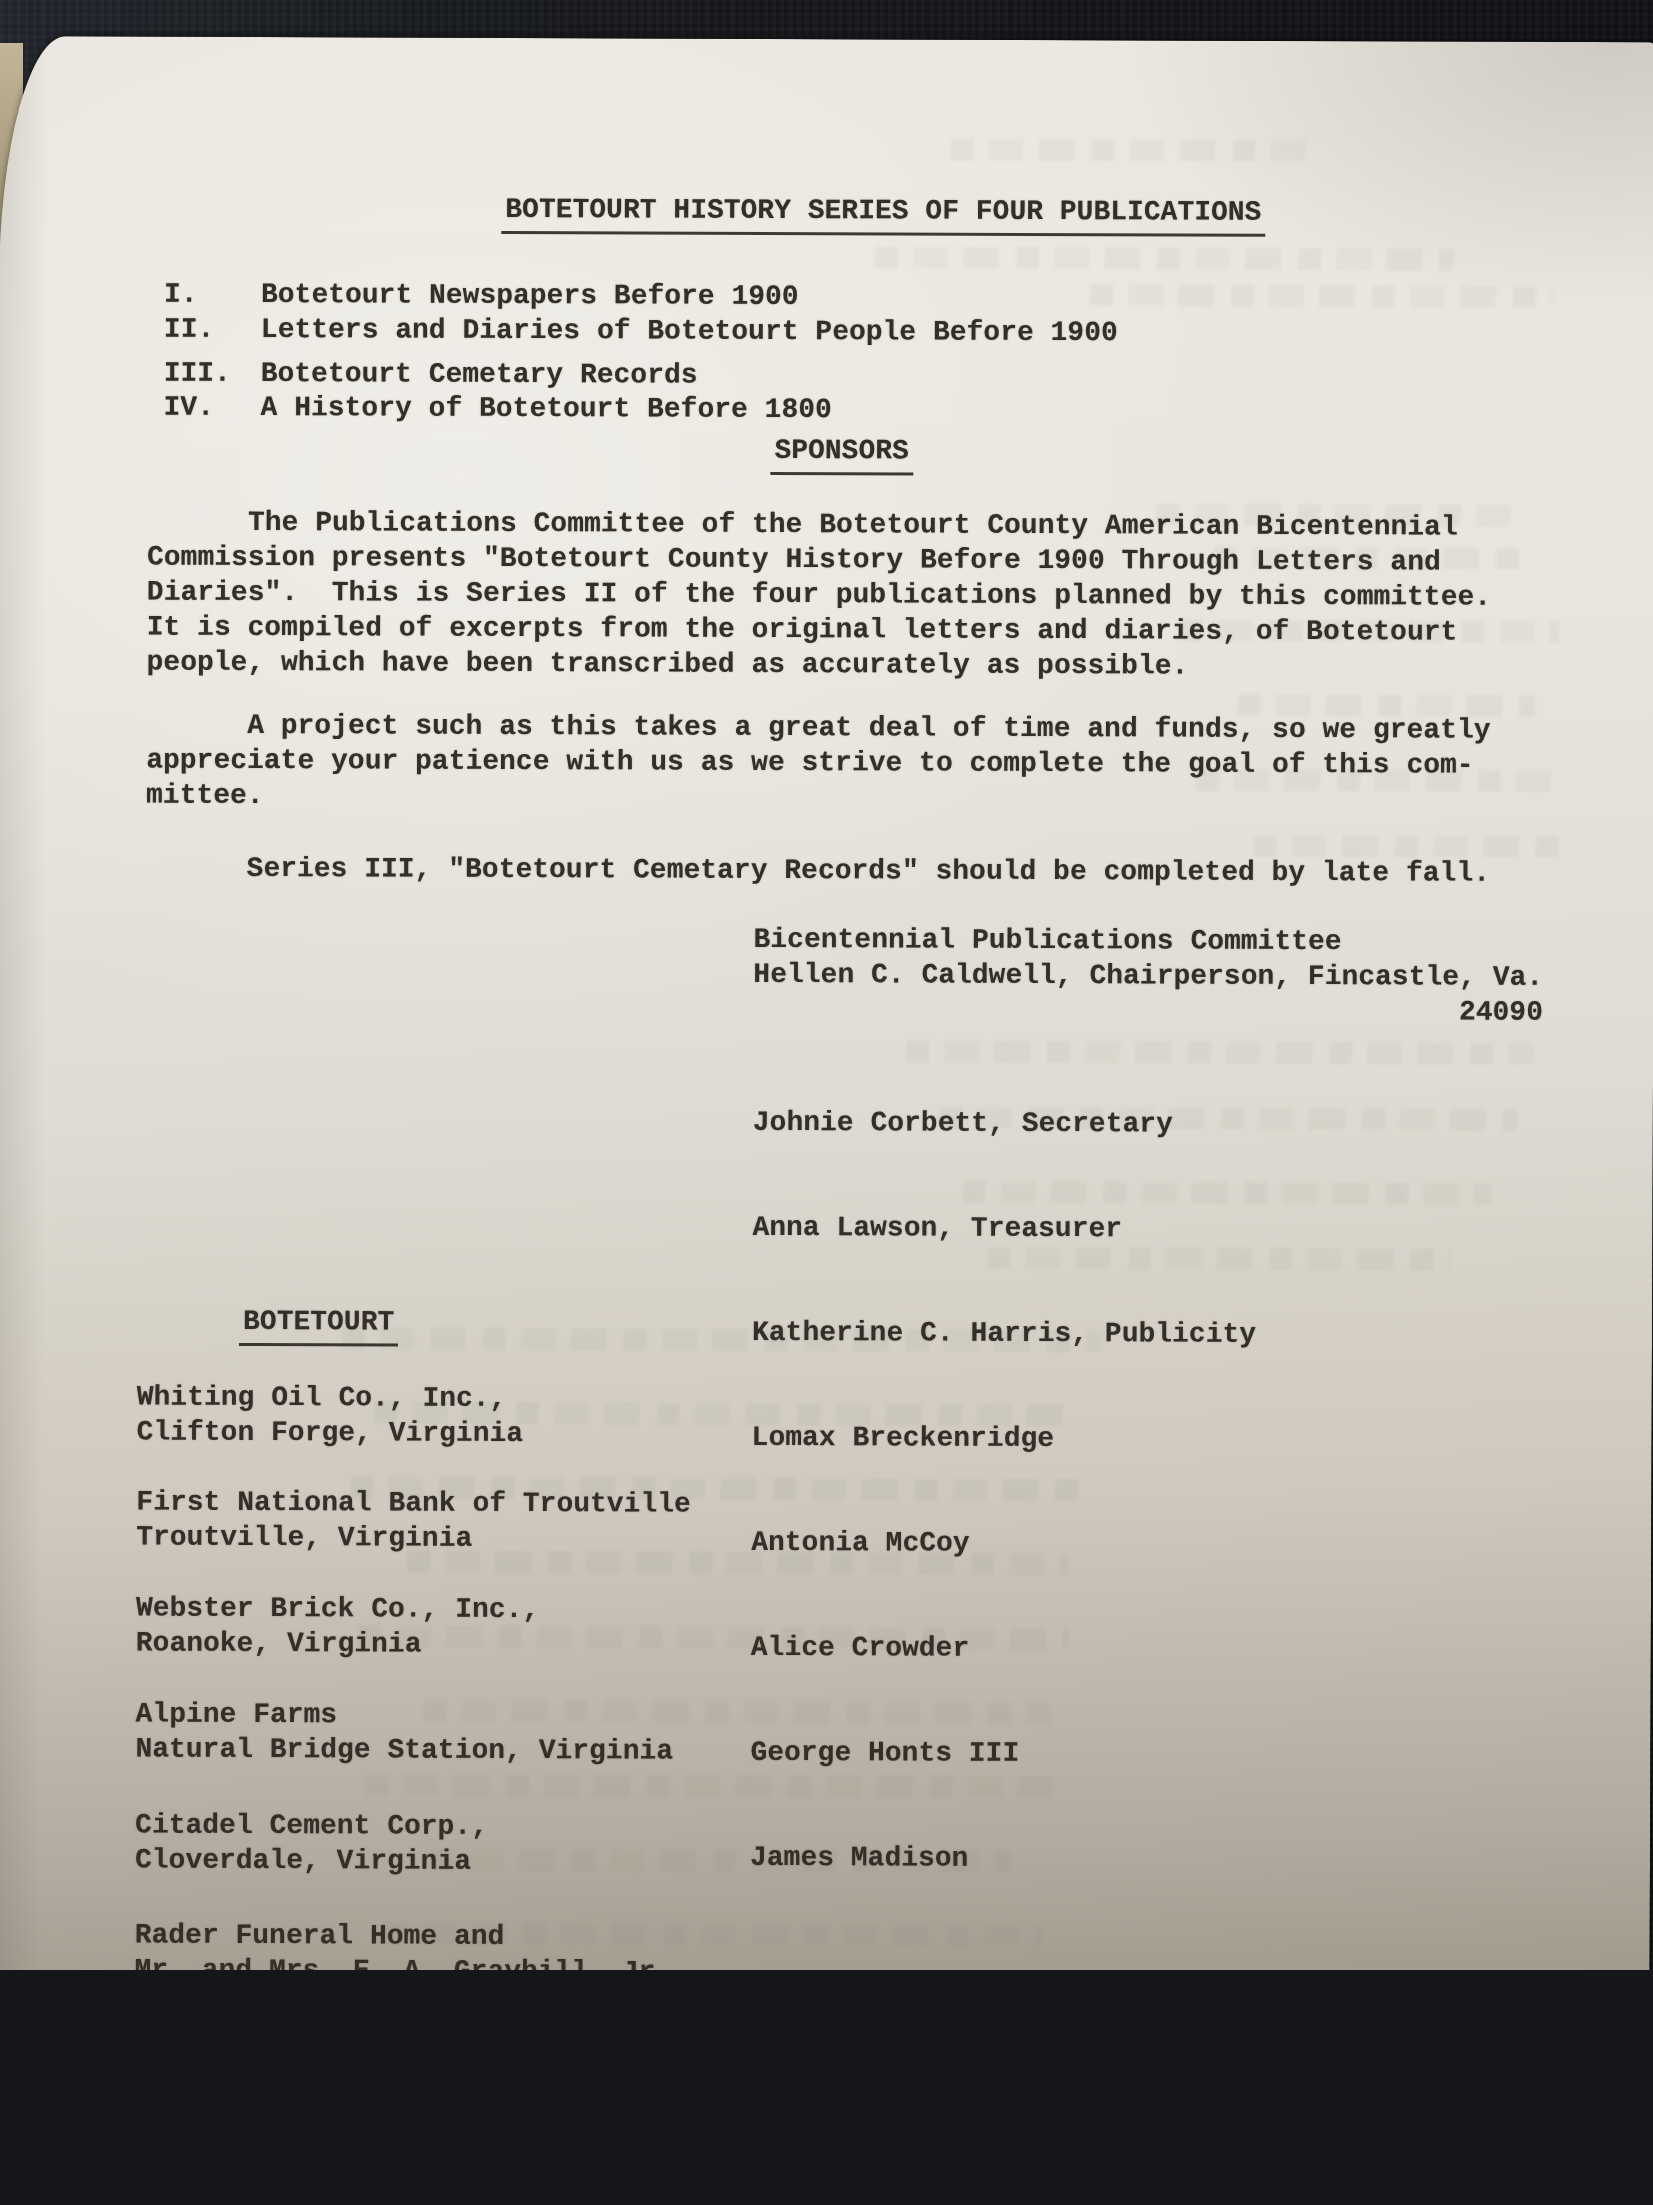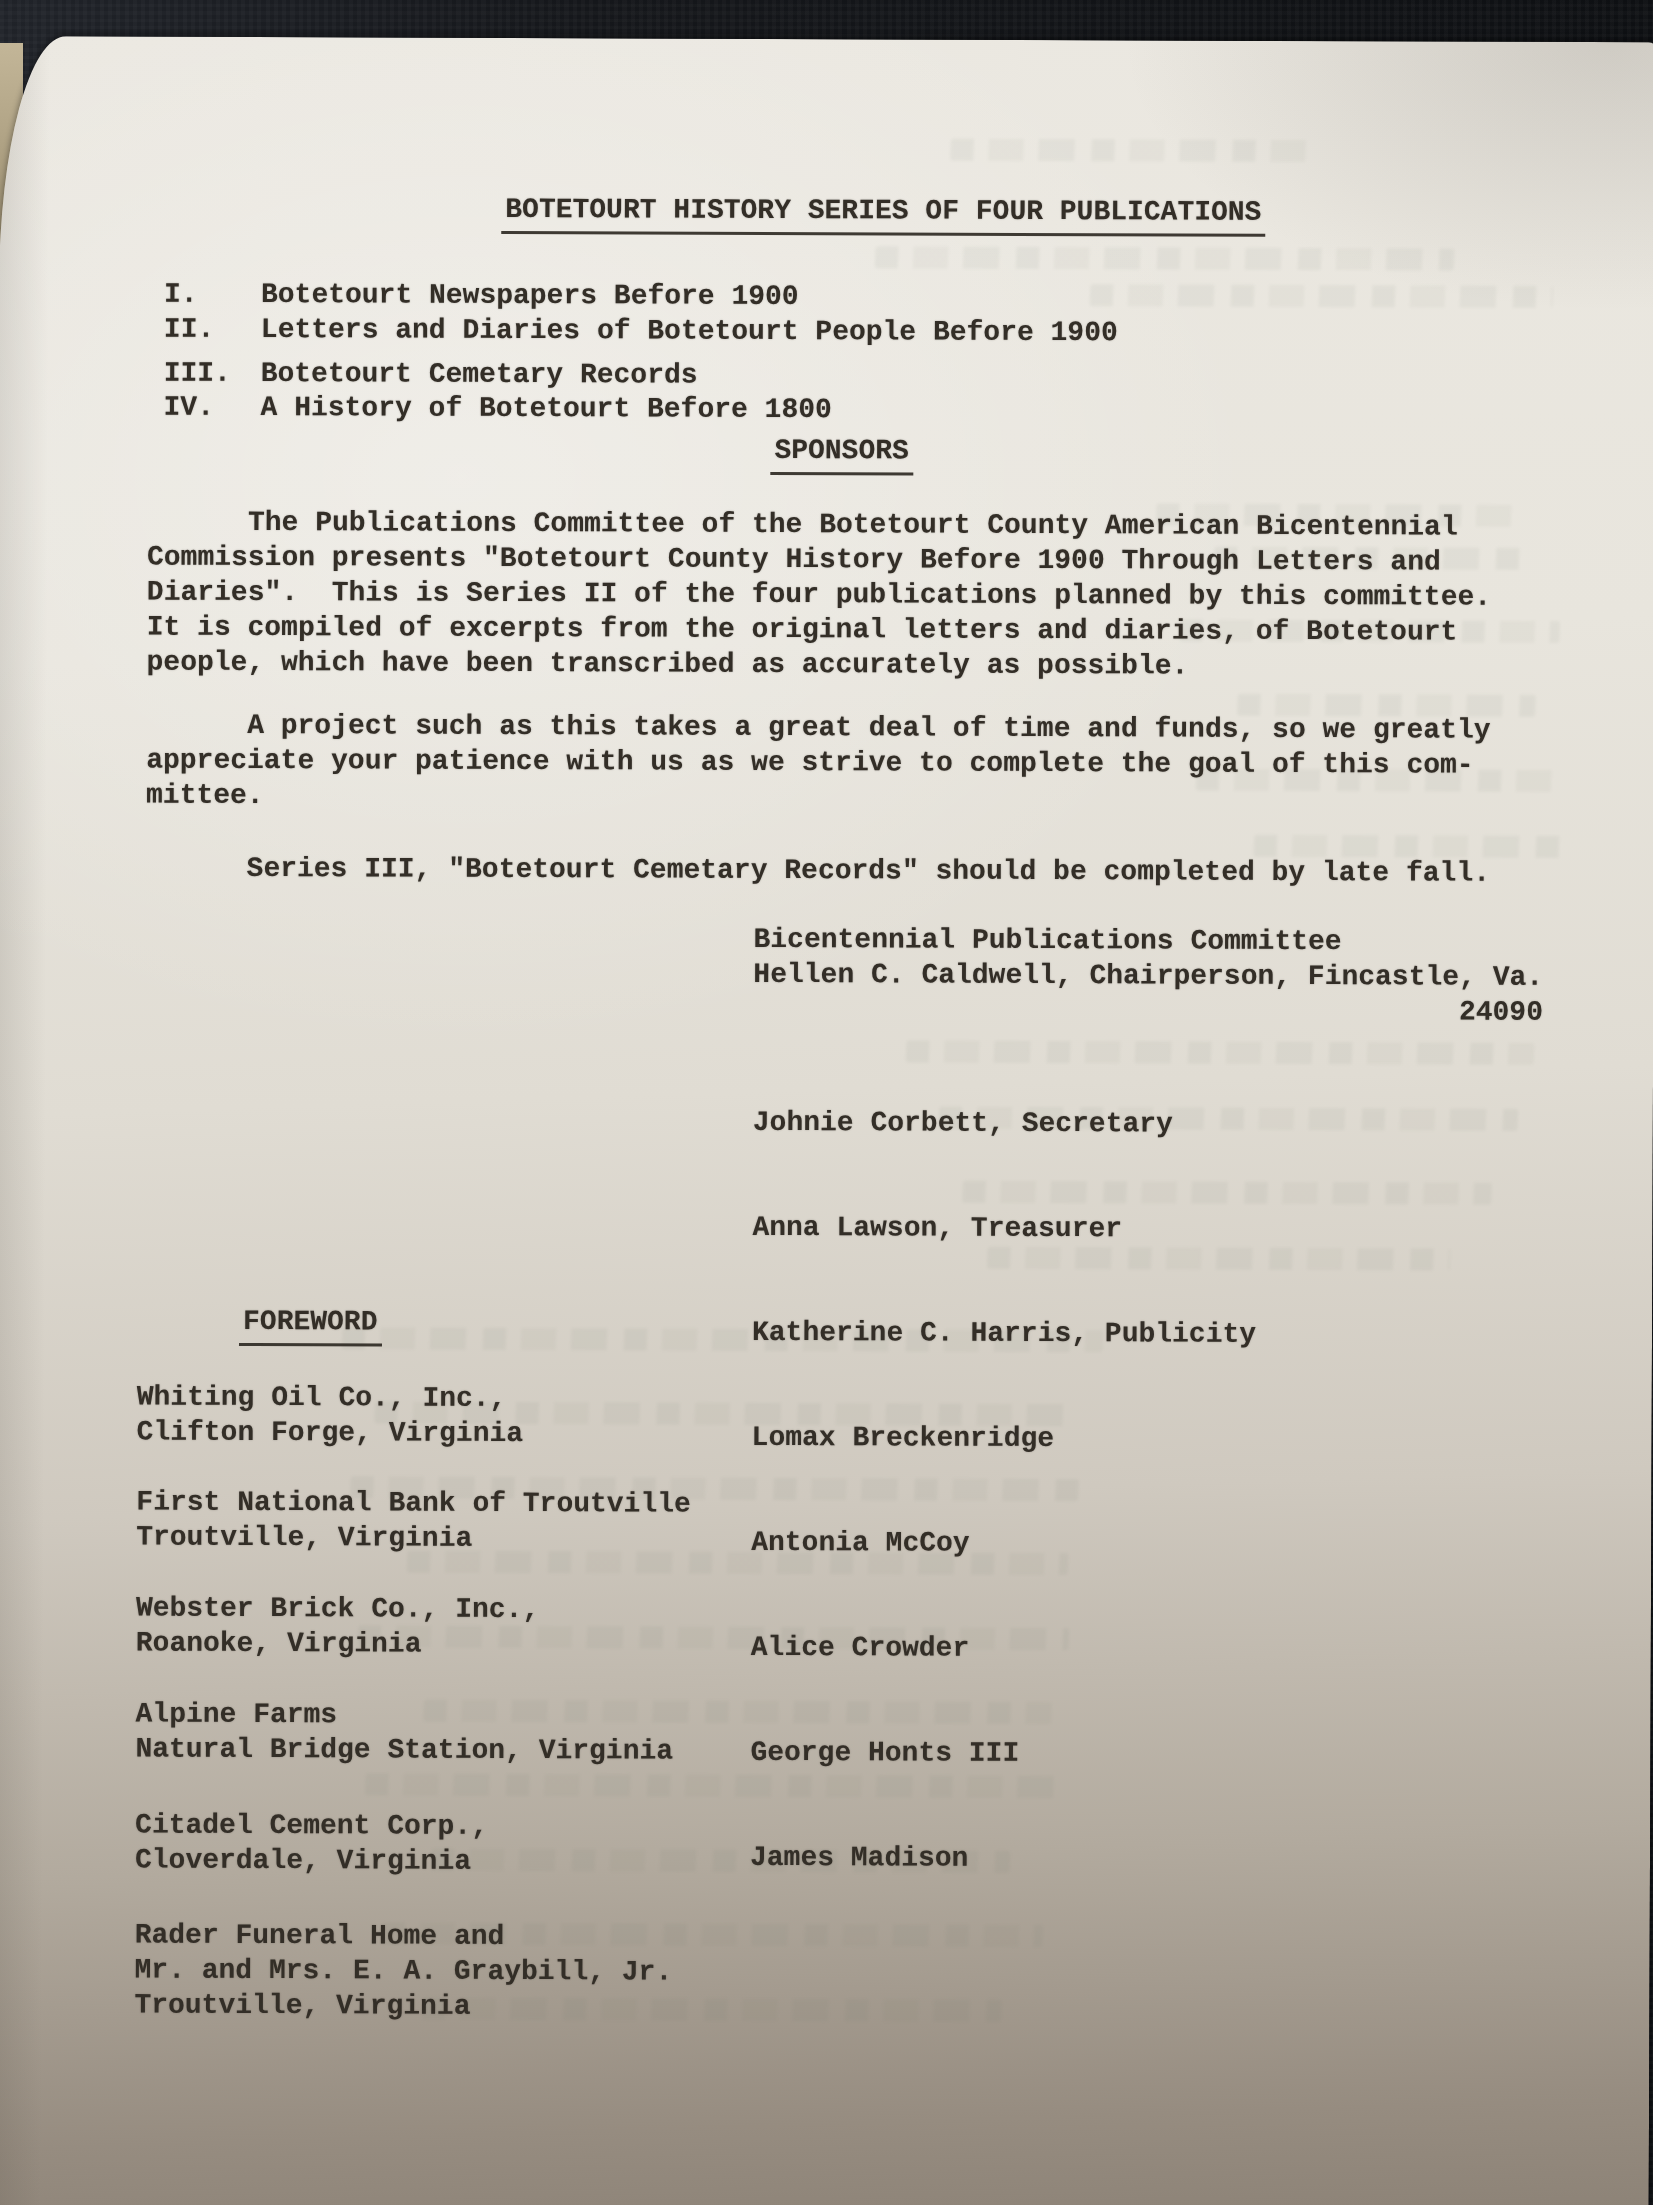--- a/index.html
+++ b/index.html
@@ -3,21 +3,21 @@
 <meta charset="utf-8">
 <style>
   * { margin:0; padding:0; box-sizing:border-box; }
   html,body { width:1654px; height:2205px; }
   body {
     font-family: "Liberation Mono", "DejaVu Sans Mono", monospace;
     overflow:hidden;
     background:#14161a;
   }
   .scene {
-    position:relative; width:1654px; height:2205px; overflow:hidden;
+    position:relative; width:1654px; height:1970px; overflow:hidden;
     background:
       repeating-linear-gradient(90deg, rgba(255,255,255,0.025) 0 4.1px, rgba(0,0,0,0) 4.1px 8.3px),
       repeating-linear-gradient(0deg, rgba(255,255,255,0.02) 0 3.3px, rgba(0,0,0,0) 3.3px 7.4px),
       linear-gradient(90deg, #202329 0%, #15171b 35%, #0e1013 100%);
   }
   .edge-sliver {
     position:absolute; z-index:1; left:0; top:43px; width:23px; height:273px;
     background: linear-gradient(180deg, #c3b698 0%, #ab9e80 45%, #8c8066 100%);
     border-bottom-right-radius: 100% 60%;
   }
@@ -131,21 +131,21 @@
         <div>Johnie Corbett, Secretary</div>
         <div>Anna Lawson, Treasurer</div>
         <div>Katherine C. Harris, Publicity</div>
         <div>Lomax Breckenridge</div>
         <div>Antonia McCoy</div>
         <div>Alice Crowder</div>
         <div>George Honts III</div>
         <div>James Madison</div>
       </div>
 
-      <div class="abs rule" style="top:1267px;left:248px">FOREWORD</div>
+      <div class="abs rule" style="top:1267px;left:248px">BOTETOURT</div>
 
       <div class="abs entry" style="top:1343px;left:142px">Whiting Oil Co., Inc.,
 Clifton Forge, Virginia</div>
 
       <div class="abs entry" style="top:1448px;left:142px">First National Bank of Troutville
 Troutville, Virginia</div>
 
       <div class="abs entry" style="top:1554px;left:142px">Webster Brick Co., Inc.,
 Roanoke, Virginia</div>
 

